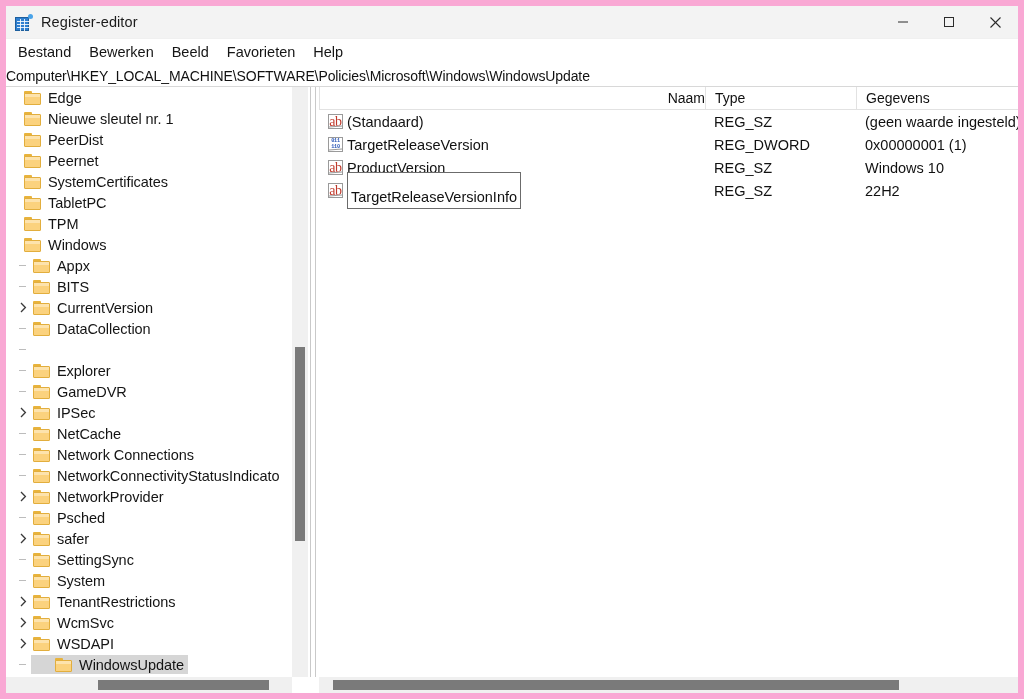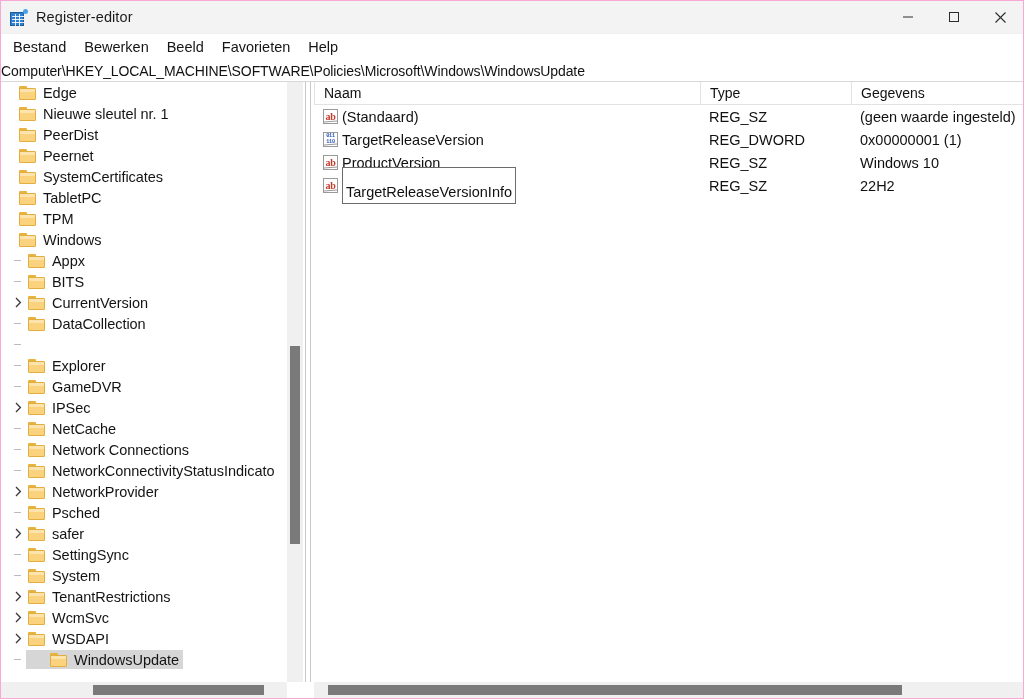--- a/index.html
+++ b/index.html
@@ -9,21 +9,21 @@
     background: #ffffff;
     overflow: hidden;
   }
 
   .window {
     position: relative;
     width: 1024px; height: 699px;
     background: #ffffff;
     display: flex;
     flex-direction: column;
-    border: 1px solid #f9a8d4;
+    border: 6px solid #f9a8d4;
   }
 
   
   .titlebar {
     height: 33px;
     background: #f3f3f3;
     display: flex;
     align-items: center;
     flex: 0 0 auto;
     border-bottom: 1px solid #f0f0f0;
@@ -233,21 +233,21 @@
     font-size: 14px;
     color: #111111;
     padding-left: 9px;
     position: relative;
     height: 23px;
     line-height: 23px;
     flex: 0 0 auto;
     border-left: 1px solid #e2e2e2;
   }
   .col-h:first-child { border-left: 1px solid #e2e2e2; }
-  .col-name { width: 386px; }
+  .col-name { width: 386px; text-align: right; }
   .col-type { width: 151px; }
   .col-data { flex: 1 1 auto; }
 
   .list-row {
     height: 23px;
     display: flex;
     align-items: center;
   }
   .cell {
     font-size: 14.5px;
@@ -270,22 +270,22 @@
     position: relative;
     background: #ffffff;
     border: 1px solid #9a9a9a;
     display: flex;
     align-items: center;
     justify-content: center;
     overflow: hidden;
   }
   .val-icon .glyph-sz {
     font-family: "Liberation Serif", serif;
-    font-size: 10px;
-    font-weight: bold;
+    font-size: 14px;
+    font-weight: normal;
     color: #c0392b;
     line-height: 1;
     letter-spacing: -.3px;
   }
   .val-icon .glyph-dw {
     font-family: "Liberation Mono", monospace;
     font-size: 5.2px;
     font-weight: bold;
     color: #2a56b5;
     line-height: 5.2px;

